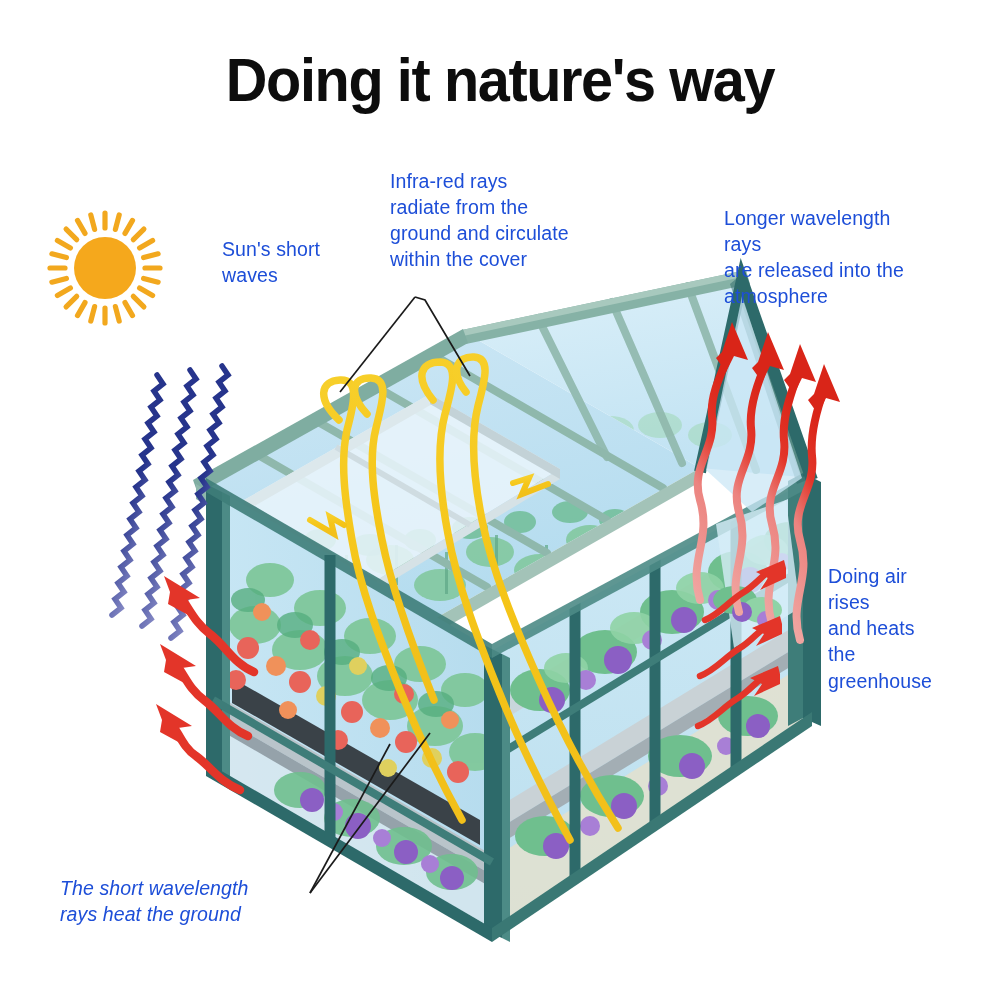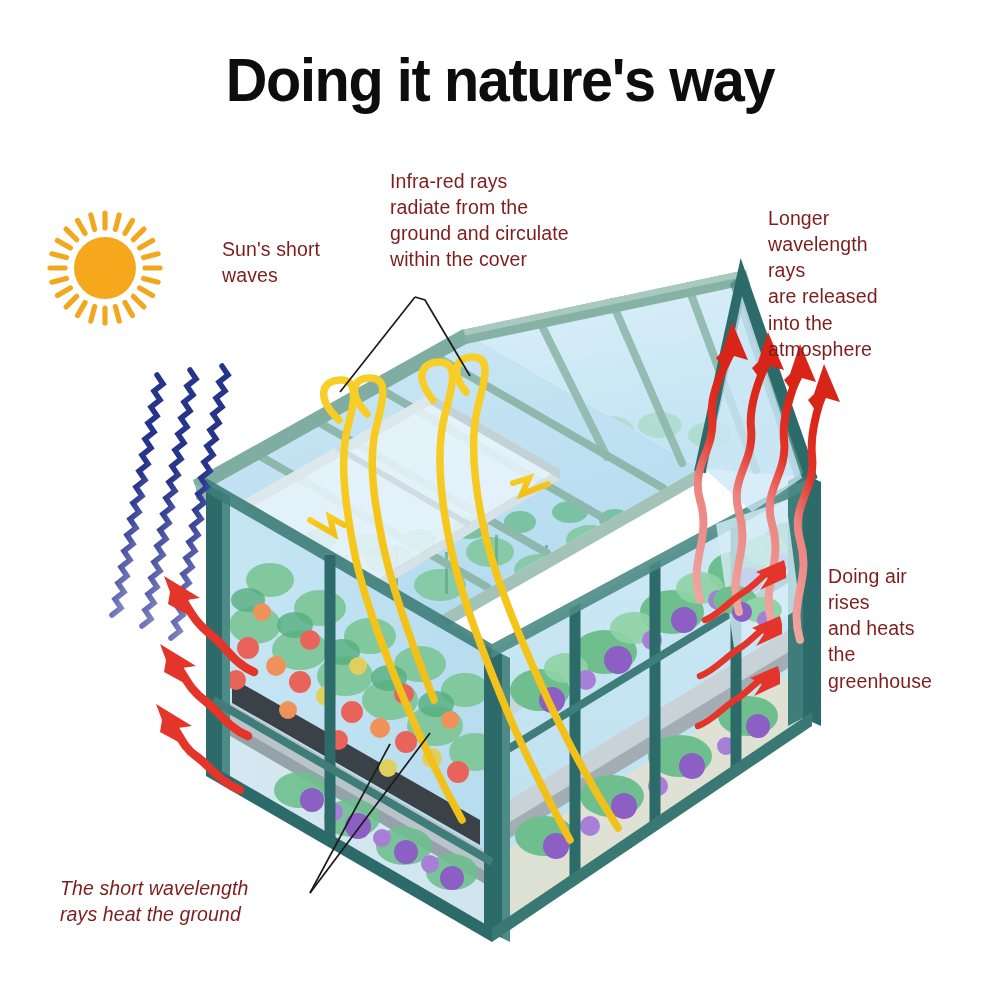--- a/index.html
+++ b/index.html
@@ -1,34 +1,34 @@
 <!DOCTYPE html>
 <html><head>
 <meta charset="utf-8">
 <style>
   html,body{margin:0;padding:0;background:#ffffff;}
   body{
     width:1000px;height:1000px;overflow:hidden;position:relative;
     font-family:"Liberation Sans","DejaVu Sans",sans-serif;
   }
-  #stage{position:absolute;inset:0;width:908px;height:1000px;background:#ffffff;}
+  #stage{position:absolute;inset:0;width:908px;height:1000px;background:#ffffff;padding-left:24px;}
   .title{
     position:absolute;left:0;top:44px;width:1000px;text-align:center;
     font-family:"Liberation Sans","DejaVu Sans",sans-serif;
     font-weight:bold;font-size:62px;letter-spacing:-1.5px;color:#0d0d0d;
     transform:scaleX(0.93);transform-origin:50% 50%;white-space:nowrap;
   }
   .callout{
-    position:absolute;color:#7f1d1d;font-size:19.5px;line-height:1.34;
+    position:absolute;color:#1d4ed8;font-size:19.5px;line-height:1.34;
     font-family:"Liberation Sans","DejaVu Sans",sans-serif;font-weight:400;
     white-space:pre-line;letter-spacing:.1px;
   }
   #cal-sun{left:186px;top:236px;margin-left:36px;}
   #cal-infrared{left:390px;top:168px;}
-  #cal-longer{left:768px;top:205px;}
+  #cal-longer{left:724px;top:205px;}
   #cal-warm{left:828px;top:563px;}
   #cal-ground{left:60px;top:875px;font-style:italic;}
   svg{position:absolute;left:0;top:0;}
   #art{width:1000px;height:1000px;}
 </style>
 </head>
 <body style="background: rgb(255, 255, 255);">
 
 <div id="stage">
 

